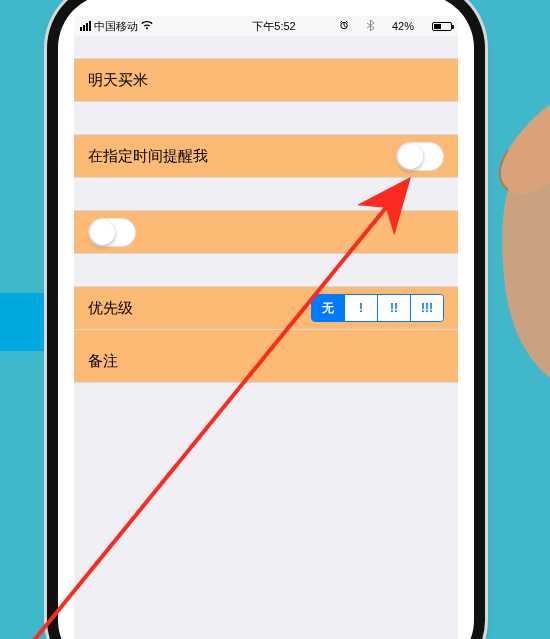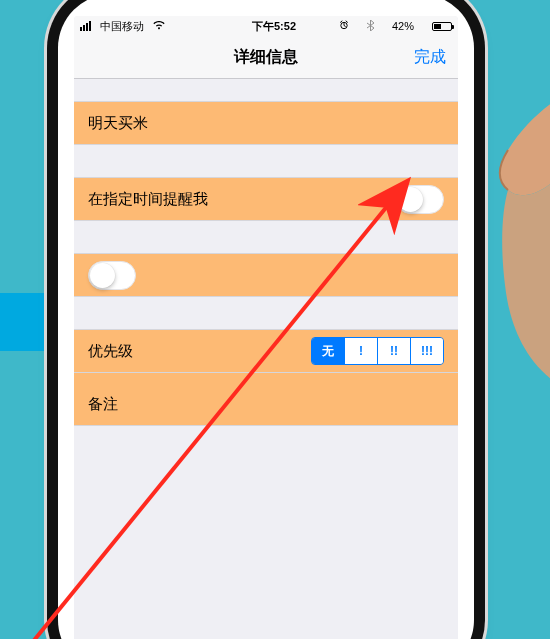--- a/index.html
+++ b/index.html
@@ -39,22 +39,22 @@
   .status{
     height:20px;
     background:#f7f7f8;
     display:flex;
     align-items:center;
     font-size:11px;
     padding:0 6px;
     color:#000;
     position:relative;
   }
-  .status .left{display:flex;align-items:center;gap:9px;}
-  .status .center{position:absolute;left:16px;right:0;text-align:center;font-weight:700;}
+  .status .left{display:flex;align-items:center;gap:3px;}
+  .status .center{position:absolute;left:16px;right:0;text-align:center;font-weight:400;}
   .status .right{margin-left:auto;display:flex;align-items:center;gap:18px;}
   .sig-bars{display:flex;align-items:flex-end;gap:1px;}
   .sig-bars i{width:2px;background:#000;display:block;}
   .sig-bars i:nth-child(1){height:4px;}
   .sig-bars i:nth-child(2){height:6px;}
   .sig-bars i:nth-child(3){height:8px;}
   .sig-bars i:nth-child(4){height:10px;}
   .wifi{font-size:10px;}
   .battery{
     width:20px;height:9px;border:1px solid #000;border-radius:2px;
@@ -174,24 +174,20 @@
               <path d="M3.5 0v11L7 8 0 3m0 5l7-5L3.5 0" fill="none" stroke="#909090" stroke-width="1"></path>
             </svg>
         </span>
         <span>42%</span>
         <span class="battery">
             <i></i>
           </span>
       </div>
     </div>
 
-    <div class="nav">
-      <span class="nav-title">详细信息</span>
-      <span class="nav-done">完成</span>
-    </div>
 
     <div class="group first">
       <div class="cell">
         <span class="grow">明天买米</span>
       </div>
     </div>
 
     <div class="group">
       <div class="cell">
         <span class="grow">在指定时间提醒我</span>

